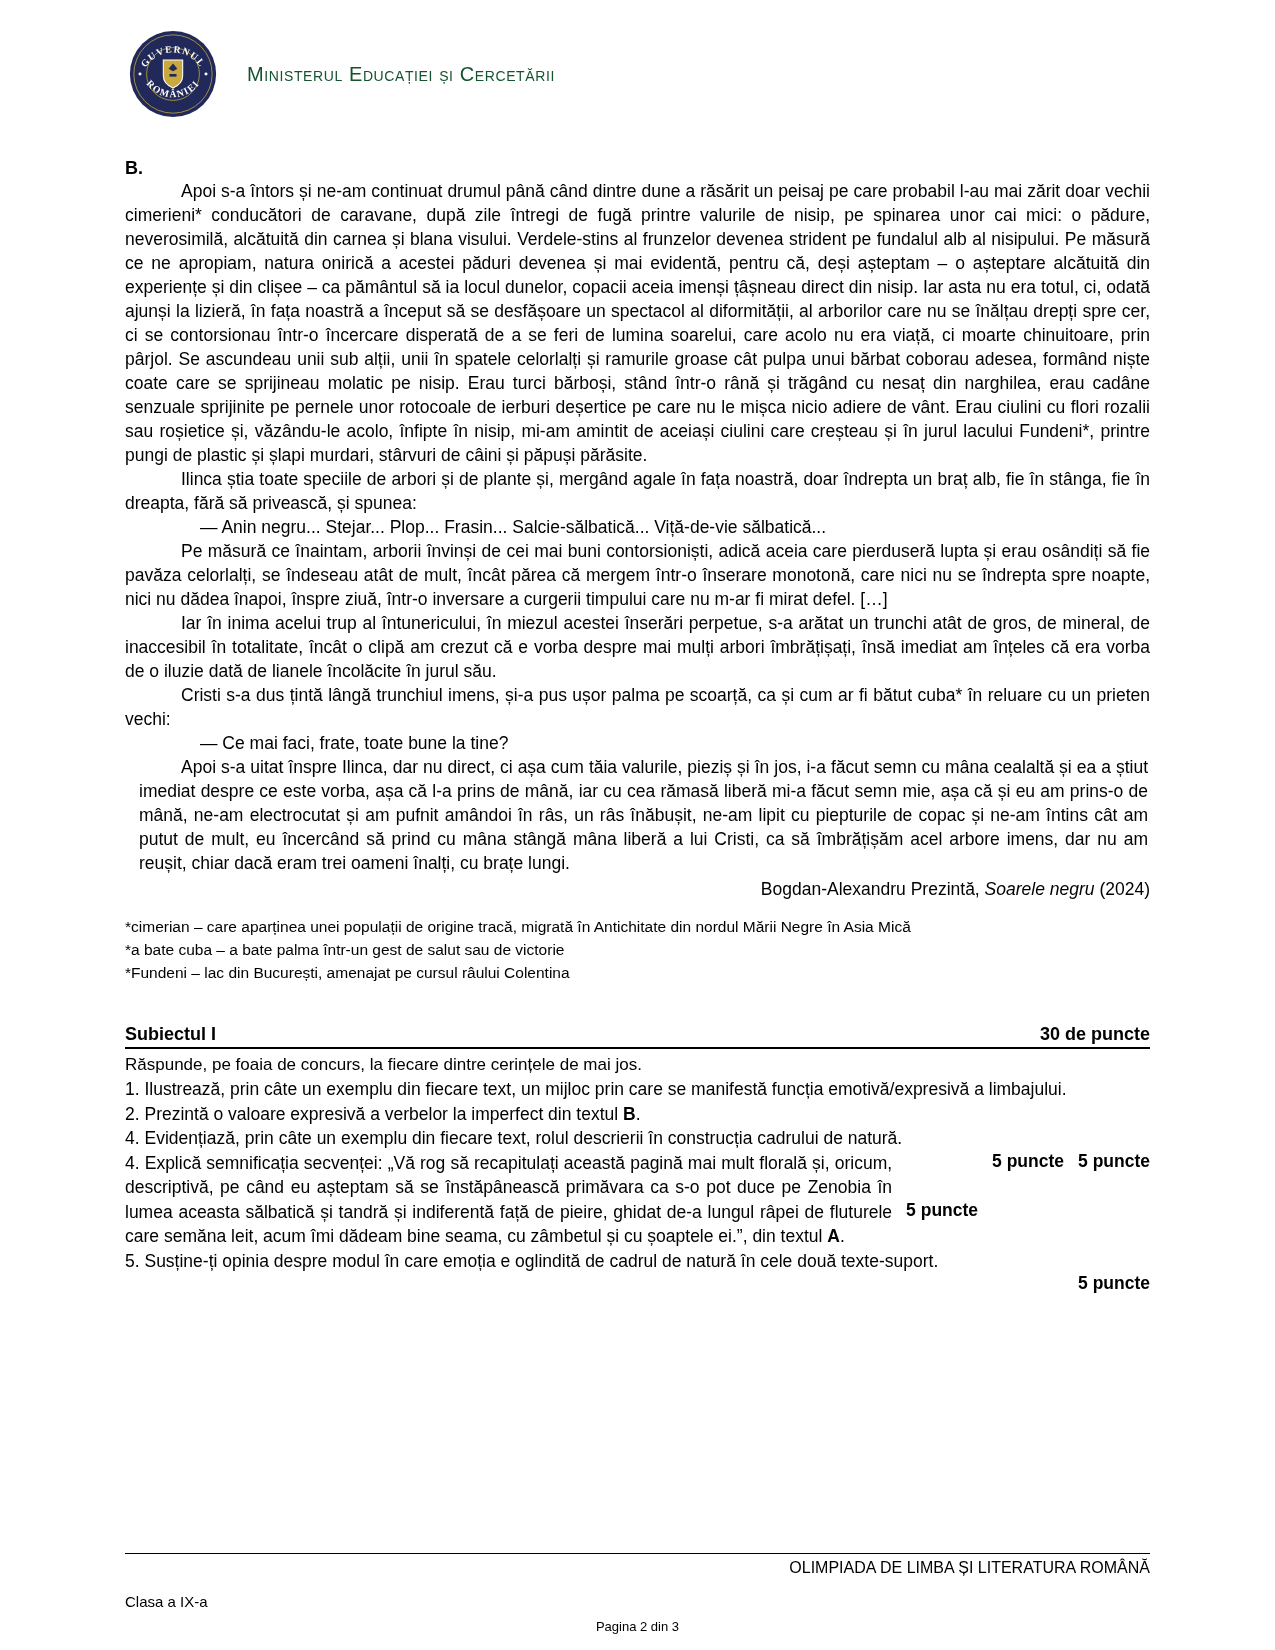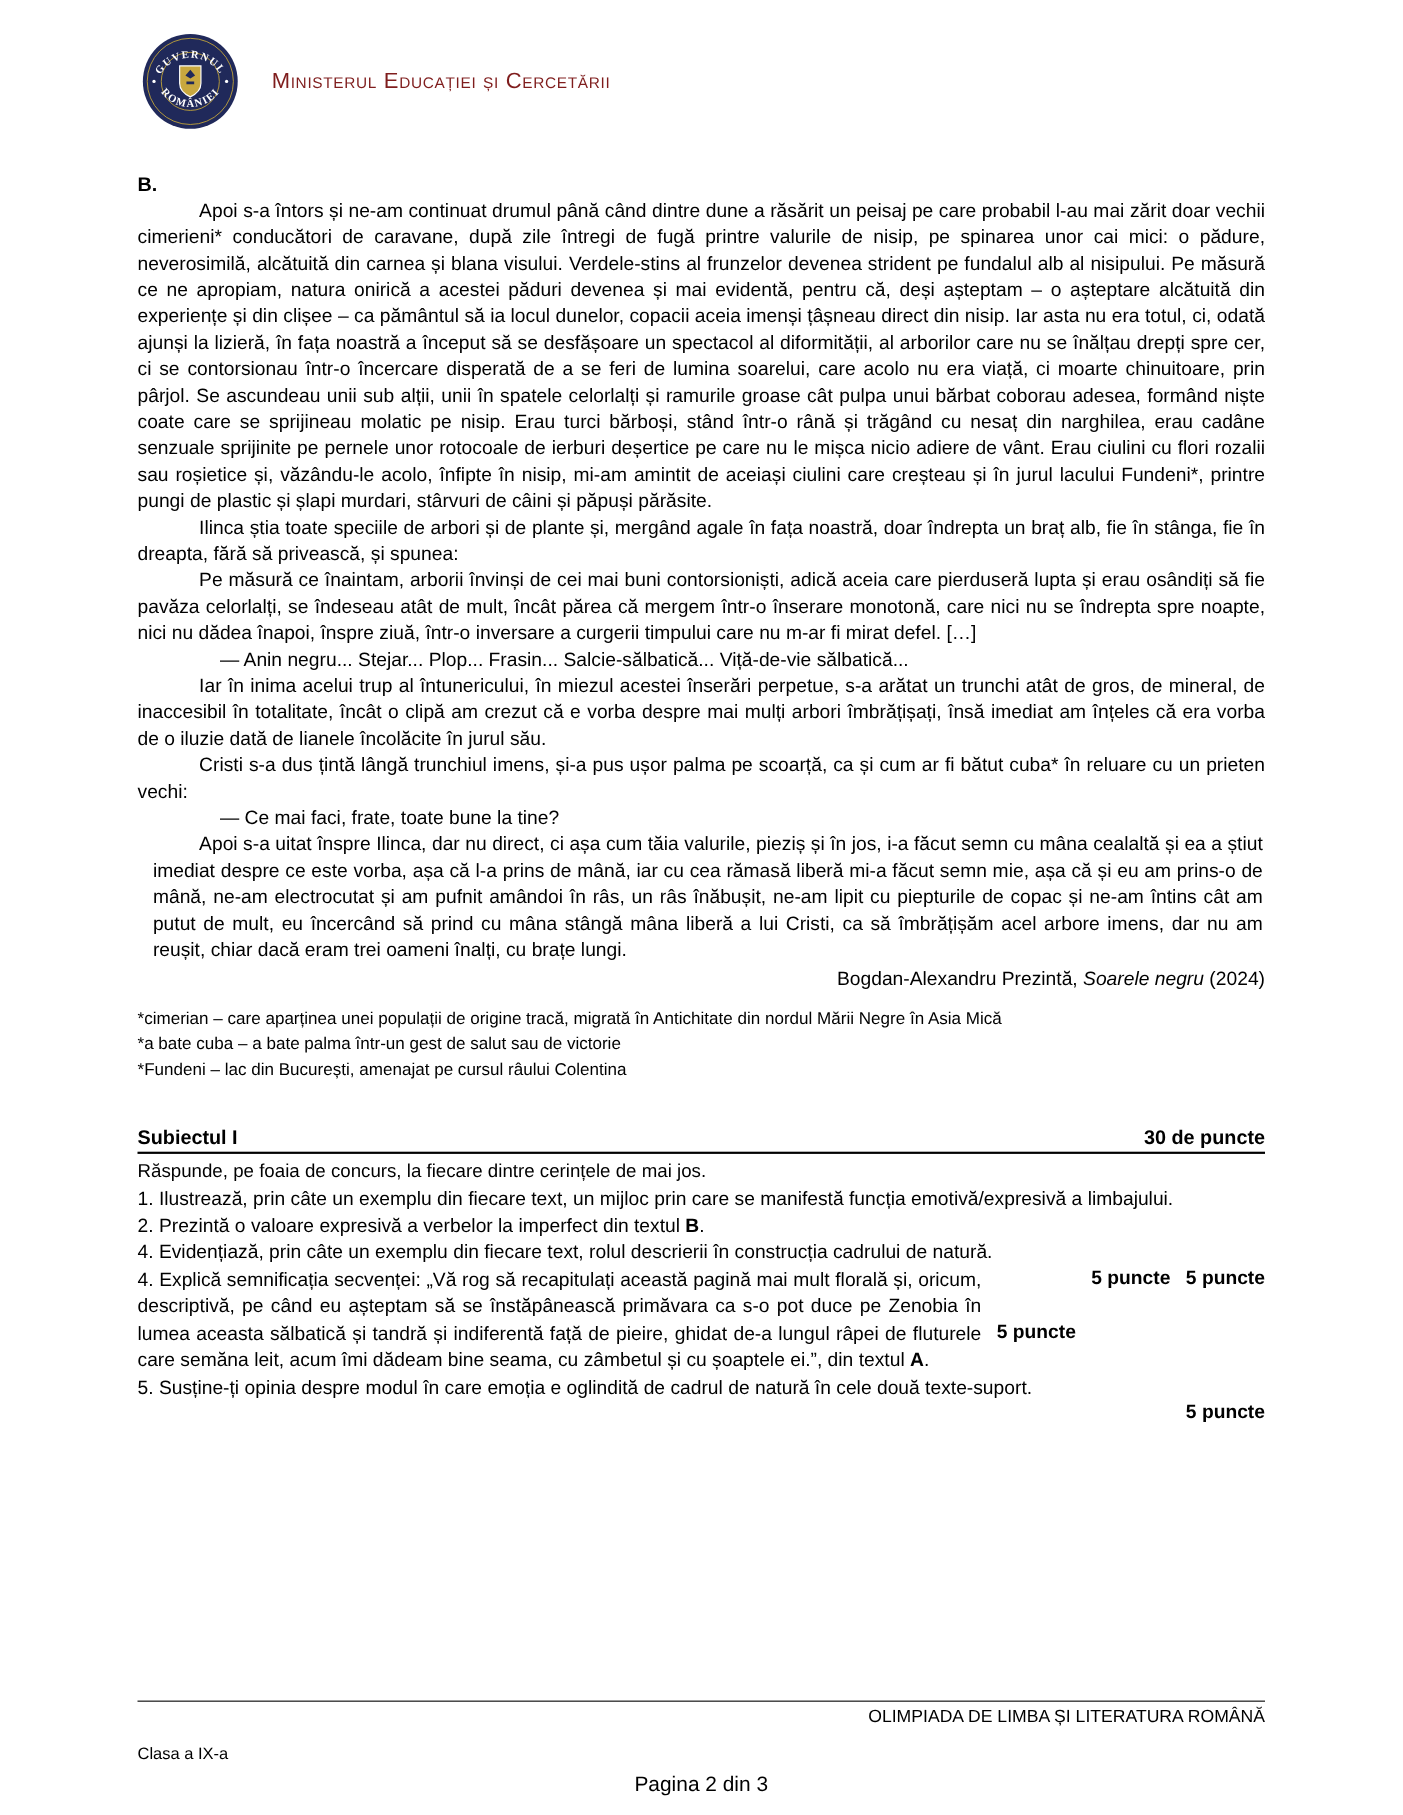--- a/index.html
+++ b/index.html
@@ -21,21 +21,21 @@
     display: flex;
     align-items: center;
     gap: 30px;
     margin-left: 4px;
   }
   .logo-svg { flex: 0 0 auto; }
   .ministry-name {
     font-variant: small-caps;
     font-size: 20px;
     letter-spacing: 0.6px;
-    color: #7f1d1d;
+    color: #14532d;
   }
 
   
   .section-label {
     font-weight: bold;
     font-size: 18px;
     margin-top: 40px;
   }
   .par {
     font-size: 17.5px;
@@ -101,21 +101,21 @@
     left: 125px;
     right: 125px;
     bottom: 16px;
   }
   .footer-rule {
     border-top: 1.5px solid #000;
     margin-bottom: 5px;
   }
   .f-olympiad { font-size: 16px; padding-left: 8px; text-align: right; }
   .f-grade { font-size: 15px; margin-top: 16px; }
-  .f-page { text-align: center; font-size: 19px; margin-top: 9px; }
+  .f-page { text-align: center; font-size: 13px; margin-top: 9px; }
 </style>
 </head>
 <body>
 
 <div class="page">
 
   <header class="doc-header">
     <svg class="logo-svg" width="88" height="88" viewBox="0 0 100 100" aria-hidden="true">
       <circle cx="50" cy="50" r="49" fill="#20295a"></circle>
       <circle cx="50" cy="50" r="44.5" fill="none" stroke="#b59a3c" stroke-width="1"></circle>
@@ -138,22 +138,22 @@
     </svg>
     <div class="ministry-name">Ministerul Educației și Cercetării</div>
   </header>
 
   <main>
 
     <p class="section-label">B.</p>
 
     <p class="par">Apoi s-a întors și ne-am continuat drumul până când dintre dune a răsărit un peisaj pe care probabil l-au mai zărit doar vechii cimerieni* conducători de caravane, după zile întregi de fugă printre valurile de nisip, pe spinarea unor cai mici: o pădure, neverosimilă, alcătuită din carnea și blana visului. Verdele-stins al frunzelor devenea strident pe fundalul alb al nisipului. Pe măsură ce ne apropiam, natura onirică a acestei păduri devenea și mai evidentă, pentru că, deși așteptam – o așteptare alcătuită din experiențe și din clișee – ca pământul să ia locul dunelor, copacii aceia imenși țâșneau direct din nisip. Iar asta nu era totul, ci, odată ajunși la lizieră, în fața noastră a început să se desfășoare un spectacol al diformității, al arborilor care nu se înălțau drepți spre cer, ci se contorsionau într-o încercare disperată de a se feri de lumina soarelui, care acolo nu era viață, ci moarte chinuitoare, prin pârjol. Se ascundeau unii sub alții, unii în spatele celorlalți și ramurile groase cât pulpa unui bărbat coborau adesea, formând niște coate care se sprijineau molatic pe nisip. Erau turci bărboși, stând într-o rână și trăgând cu nesaț din narghilea, erau cadâne senzuale sprijinite pe pernele unor rotocoale de ierburi deșertice pe care nu le mișca nicio adiere de vânt. Erau ciulini cu flori rozalii sau roșietice și, văzându-le acolo, înfipte în nisip, mi-am amintit de aceiași ciulini care creșteau și în jurul lacului Fundeni*, printre pungi de plastic și șlapi murdari, stârvuri de câini și păpuși părăsite.</p>
     <p class="par">Ilinca știa toate speciile de arbori și de plante și, mergând agale în fața noastră, doar îndrepta un braț alb, fie în stânga, fie în dreapta, fără să privească, și spunea:</p>
+    <p class="par dialogue">— Anin negru... Stejar... Plop... Frasin... Salcie-sălbatică... Viță-de-vie sălbatică...</p>
     <p class="par">Pe măsură ce înaintam, arborii învinși de cei mai buni contorsioniști, adică aceia care pierduseră lupta și erau osândiți să fie pavăza celorlalți, se îndeseau atât de mult, încât părea că mergem într-o înserare monotonă, care nici nu se îndrepta spre noapte, nici nu dădea înapoi, înspre ziuă, într-o inversare a curgerii timpului care nu m-ar fi mirat defel. […]</p>
-    <p class="par dialogue">— Anin negru... Stejar... Plop... Frasin... Salcie-sălbatică... Viță-de-vie sălbatică...</p>
     <p class="par">Iar în inima acelui trup al întunericului, în miezul acestei înserări perpetue, s-a arătat un trunchi atât de gros, de mineral, de inaccesibil în totalitate, încât o clipă am crezut că e vorba despre mai mulți arbori îmbrățișați, însă imediat am înțeles că era vorba de o iluzie dată de lianele încolăcite în jurul său.</p>
     <p class="par">Cristi s-a dus țintă lângă trunchiul imens, și-a pus ușor palma pe scoarță, ca și cum ar fi bătut cuba* în reluare cu un prieten vechi:</p>
     <p class="par dialogue">— Ce mai faci, frate, toate bune la tine?</p>
     <p class="par par-shift">Apoi s-a uitat înspre Ilinca, dar nu direct, ci așa cum tăia valurile, pieziș și în jos, i-a făcut semn cu mâna cealaltă și ea a știut imediat despre ce este vorba, așa că l-a prins de mână, iar cu cea rămasă liberă mi-a făcut semn mie, așa că și eu am prins-o de mână, ne-am electrocutat și am pufnit amândoi în râs, un râs înăbușit, ne-am lipit cu piepturile de copac și ne-am întins cât am putut de mult, eu încercând să prind cu mâna stângă mâna liberă a lui Cristi, ca să îmbrățișăm acel arbore imens, dar nu am reușit, chiar dacă eram trei oameni înalți, cu brațe lungi.</p>
 
     <p class="attribution"><span>Bogdan-Alexandru Prezintă, </span><i>Soarele negru</i><span> (2024)</span></p>
 
     <div class="footnotes">
       <p class="footnote">*cimerian – care aparținea unei populații de origine tracă, migrată în Antichitate din nordul Mării Negre în Asia Mică</p>
       <p class="footnote">*a bate cuba – a bate palma într-un gest de salut sau de victorie</p>

